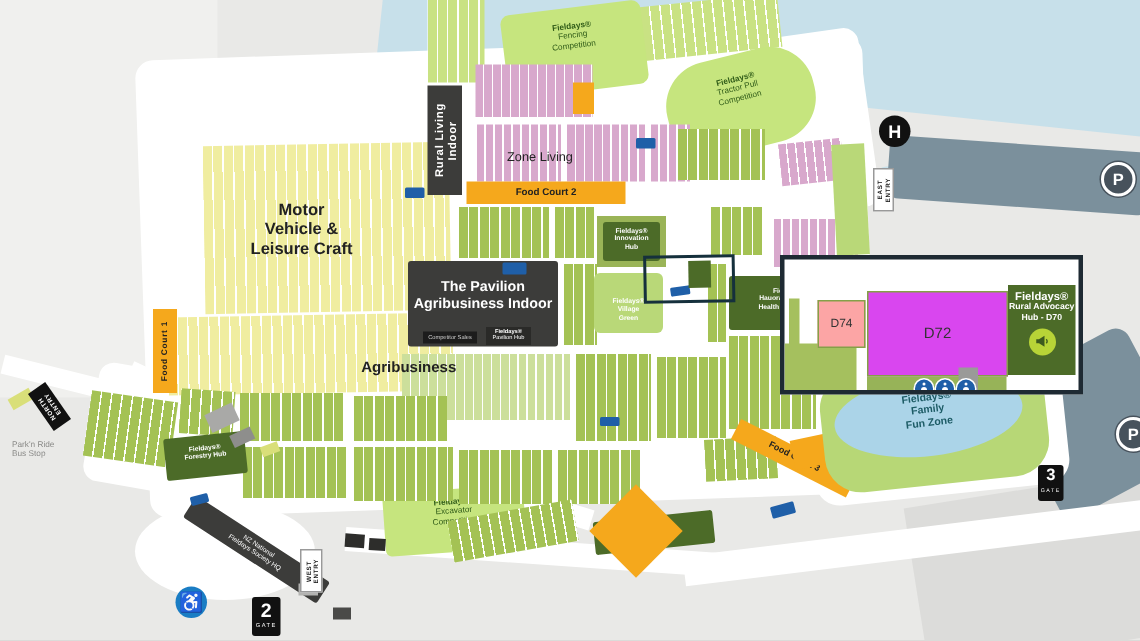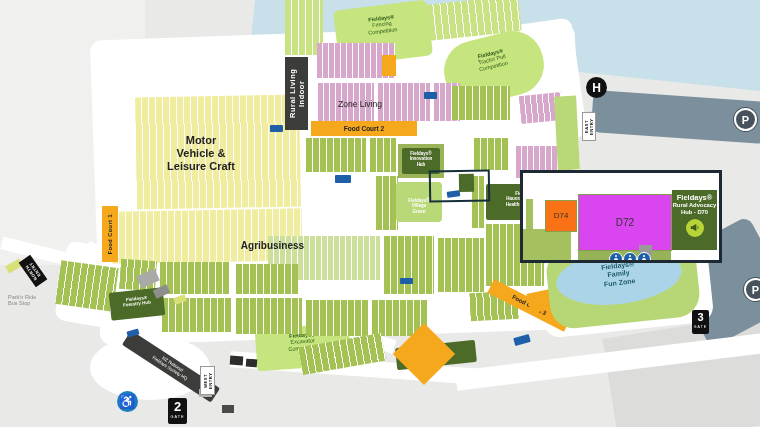--- a/index.html
+++ b/index.html
@@ -131,20 +131,30 @@
   <div class="abs orange" style="left:486px;top:298px;width:86px;height:15px;transform:rotate(27deg);">
     <div class="lbl" style="left:0;top:4px;width:86px;font-size:6px;font-weight:bold;">Food Court 3</div>
   </div>
   <div class="abs orange" style="left:382px;top:55px;width:14px;height:21px;"></div>
   <div class="abs orange" style="left:528px;top:289px;width:46px;height:20px;transform:rotate(-12deg);"></div>
   <div class="abs orange" style="left:402px;top:332px;width:44px;height:44px;transform:rotate(45deg);"></div>
 
   <div class="abs dark vtwrap" style="left:285px;top:57px;width:23px;height:73px;">
     <span class="vt" style="font-size:7.5px;font-weight:bold;">Rural Living Indoor</span>
   </div>
+  <div class="abs dark" style="left:272px;top:174px;width:100px;height:57px;border-radius:2px;">
+    <div class="lbl" style="left:0;top:12px;width:100px;font-size:9.5px;font-weight:bold;color:#fff;">The Pavilion
+Agribusiness Indoor</div>
+    <div class="abs" style="left:10px;top:47px;width:36px;height:8px;background:#1c1c1c;">
+      <div class="lbl" style="left:0;top:2px;width:36px;font-size:3.8px;color:#cfcfcf;">Competitor Sales</div>
+    </div>
+    <div class="abs" style="left:52px;top:44px;width:30px;height:12px;background:#2a2a28;">
+      <div class="lbl" style="left:0;top:1px;width:30px;font-size:3.8px;color:#fff;"><span class="brand">Fieldays®</span><br><span>Pavilion Hub</span></div>
+    </div>
+  </div>
   <div class="abs dark" style="left:118px;top:358px;width:106px;height:17px;border-radius:2px;transform:rotate(33deg);">
     <div class="lbl" style="left:0;top:3px;width:106px;font-size:4.5px;color:#fff;">NZ National
 Fieldays Society HQ</div>
   </div>
 
   <div class="abs" style="left:138px;top:272px;width:20px;height:13px;background:#a9a9a7;transform:rotate(-25deg);"></div>
   <div class="abs" style="left:154px;top:287px;width:15px;height:9px;background:#8e8e8c;transform:rotate(-25deg);"></div>
   <div class="abs" style="left:6px;top:262px;width:16px;height:8px;background:#d9df79;transform:rotate(-30deg);"></div>
   <div class="abs" style="left:174px;top:296px;width:12px;height:7px;background:#d9df79;transform:rotate(-20deg);"></div>
   <div class="abs" style="left:199px;top:389px;width:13px;height:8px;background:#b3b3b1;"></div>
@@ -210,21 +220,21 @@
       <span>♿</span>
     </div>
 
   <div class="abs" style="left:429px;top:170px;width:57px;height:28px;border:2.5px solid #15303c;transform:rotate(-1deg);z-index:6;">
     <div class="abs dkgreen" style="left:28px;top:2px;width:15px;height:18px;"></div>
   </div>
 
   <div class="abs" style="left:520px;top:170px;width:196px;height:87px;background:#fff;border:3px solid #1e2a33;overflow:hidden;z-index:7;">
     <div class="abs" style="left:3px;top:26px;width:7px;height:42px;background:#a5c05e;"></div>
     <div class="abs" style="left:0;top:56px;width:48px;height:31px;background:#a5c05e;"></div>
-    <div class="abs" style="left:22px;top:27px;width:30px;height:30px;background:#f97316;border:1.5px solid #85a048;">
+    <div class="abs" style="left:22px;top:27px;width:30px;height:30px;background:#fca5a5;border:1.5px solid #85a048;">
       <div class="lbl" style="left:0;top:10px;width:30px;font-size:8px;color:#333;">D74</div>
     </div>
     <div class="abs" style="left:55px;top:21px;width:92px;height:55px;background:#d946ef;border:1.5px solid #85a048;">
       <div class="lbl" style="left:0;top:22px;width:92px;font-size:10px;color:#333;">D72</div>
     </div>
     <div class="abs" style="left:55px;top:78px;width:93px;height:12px;background:#97b358;"></div>
     <div class="abs" style="left:116px;top:72px;width:13px;height:15px;background:#9a9a98;"></div>
     <div class="abs dkgreen" style="left:149px;top:17px;width:45px;height:60px;text-align:center;">
       <div style="font-size:7.5px;font-weight:bold;margin-top:3px;" class="brand">Fieldays®</div>
       <div style="font-size:5.8px;font-weight:bold;white-space:pre-line;line-height:1.2;">Rural Advocacy

